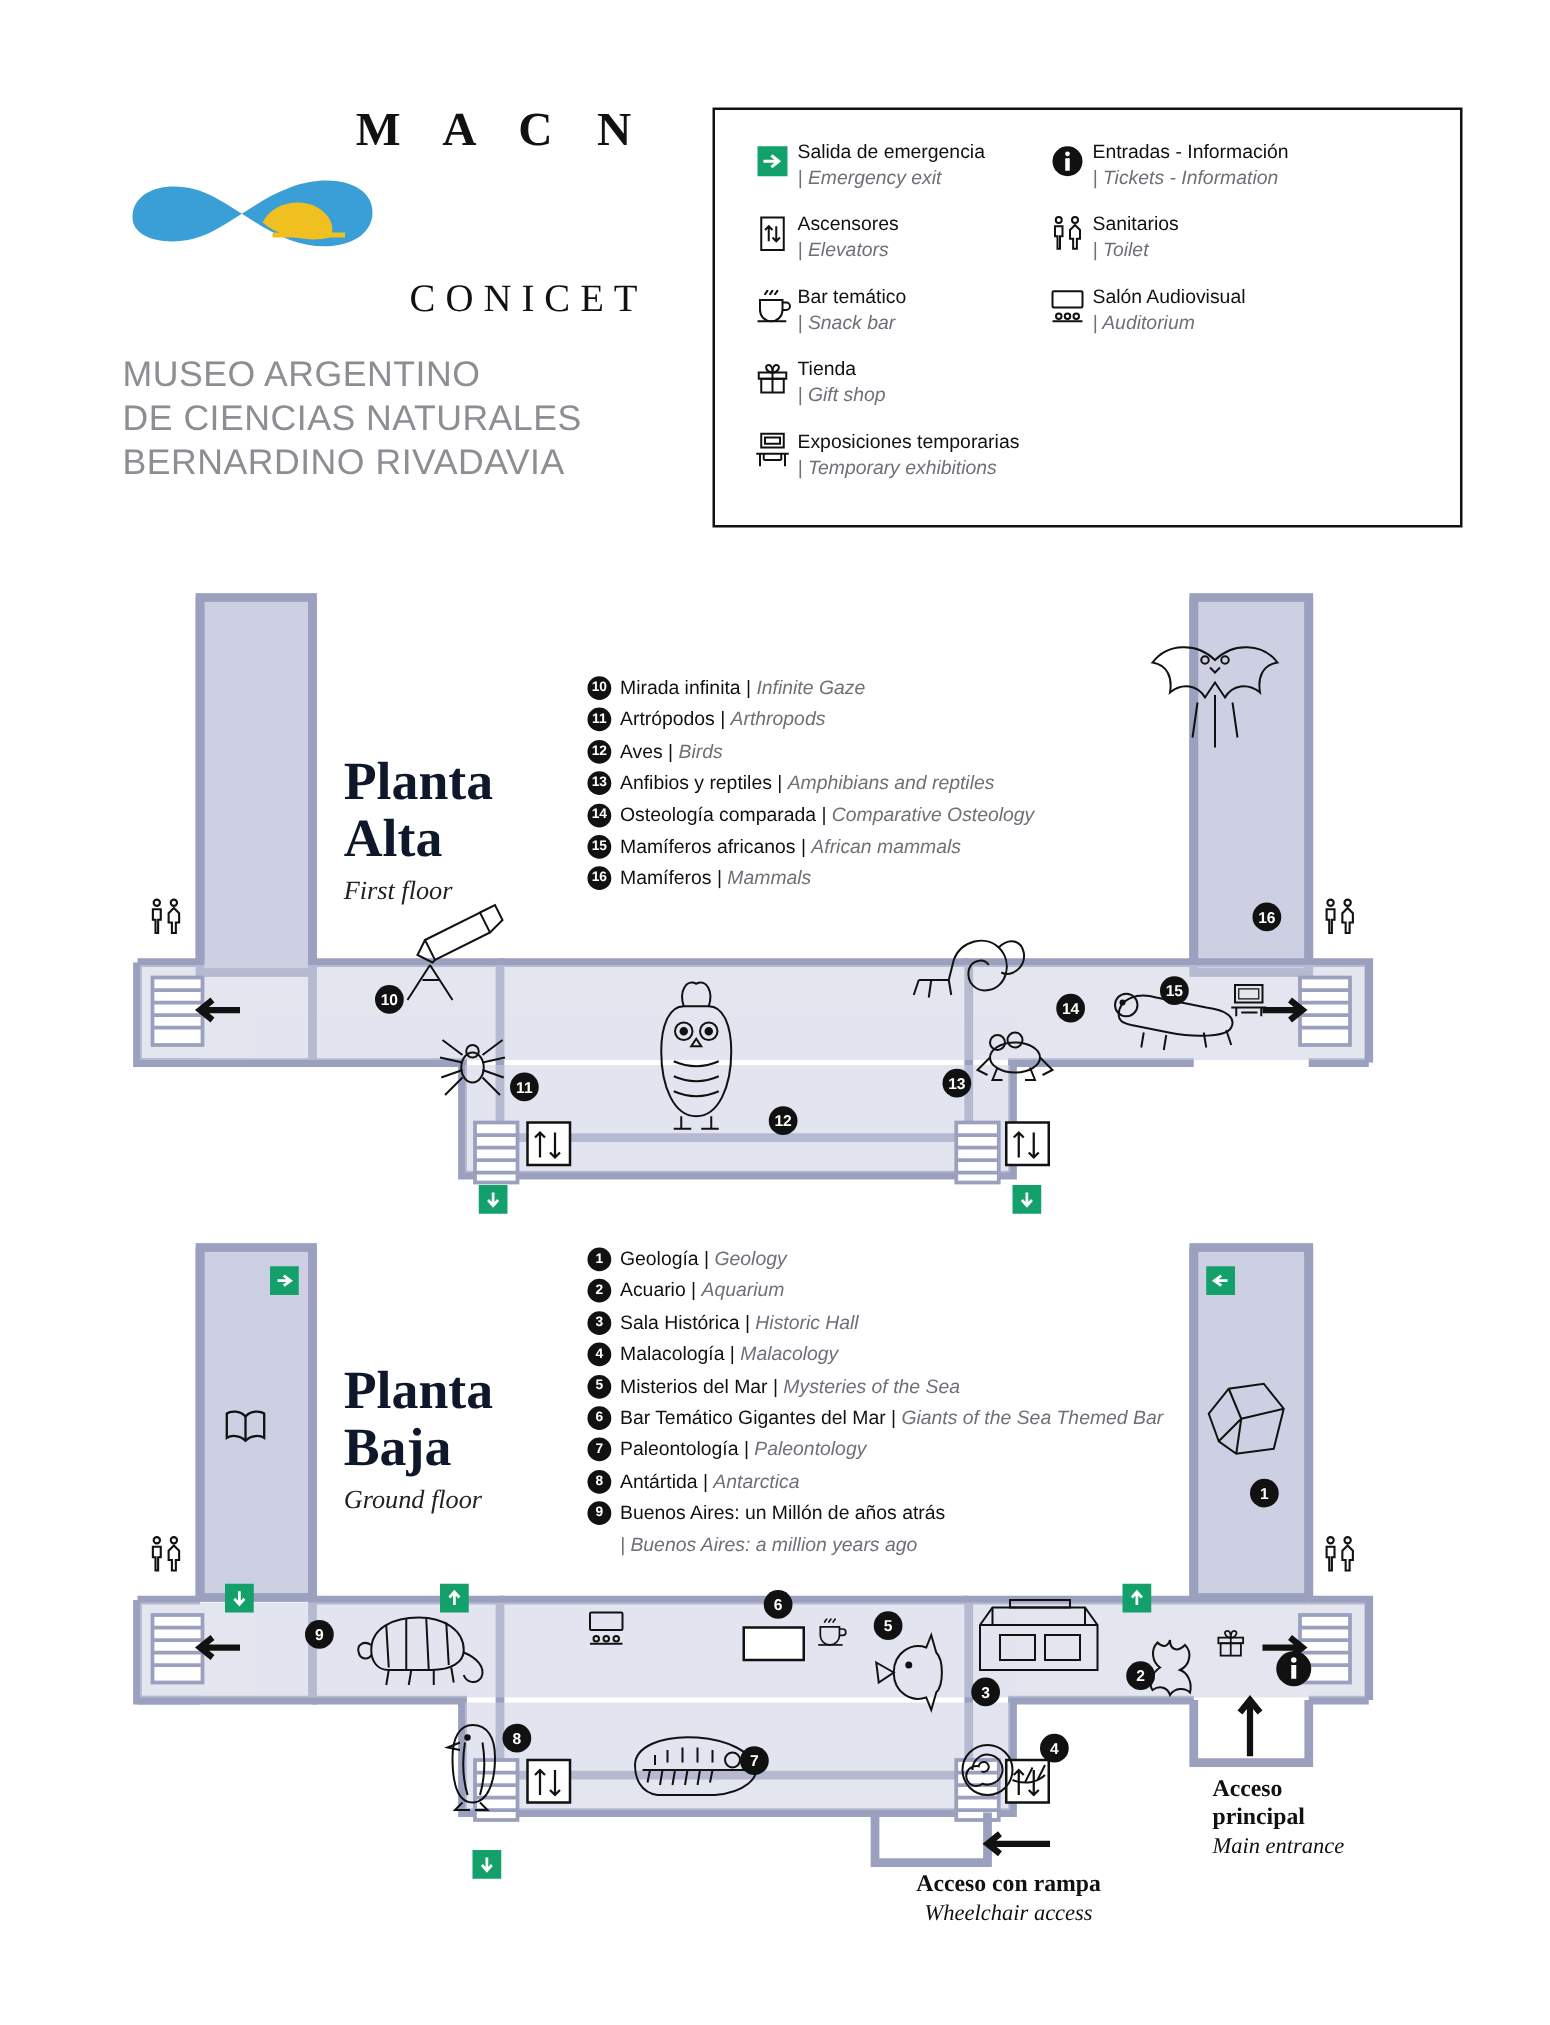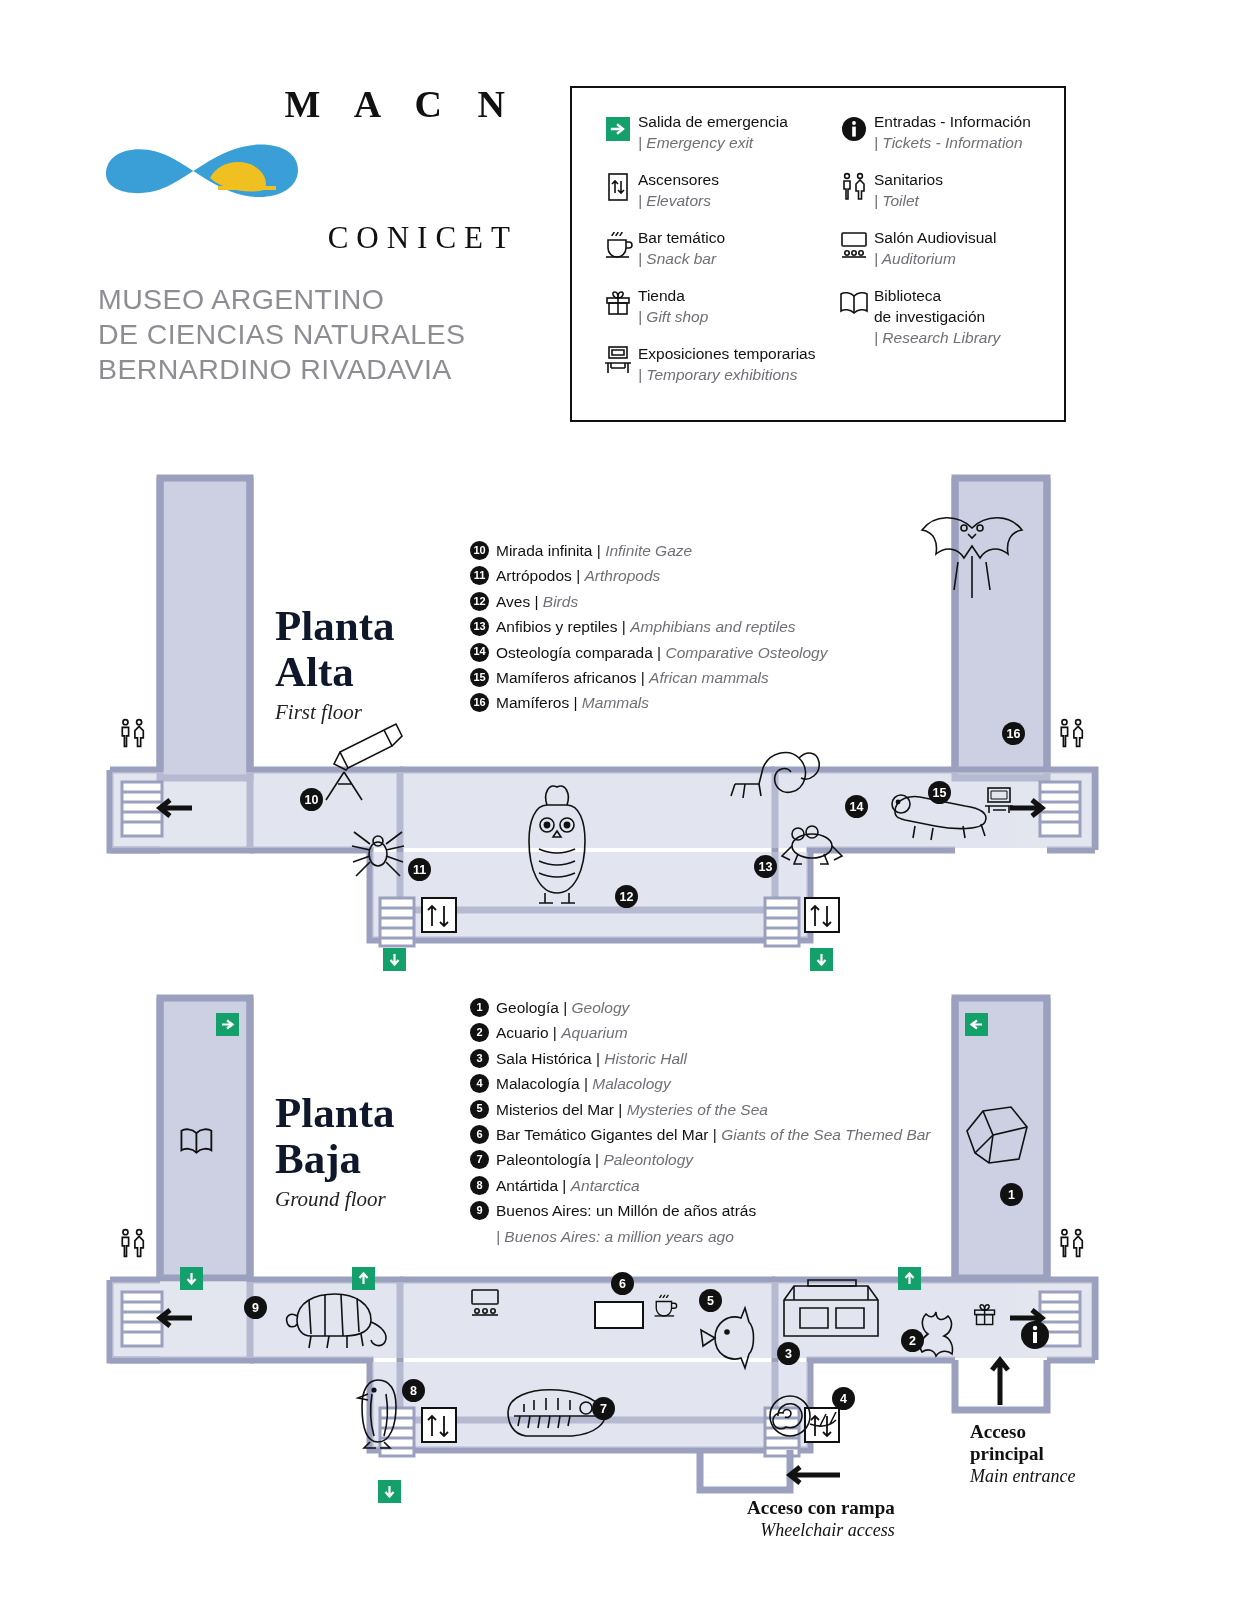--- a/index.html
+++ b/index.html
@@ -43,21 +43,21 @@
     margin-top: 26px;
     font-size: 28.5px;
     line-height: 35px;
     color: #8d8d94;
     letter-spacing: 0.4px;
     font-family: "Liberation Sans", sans-serif;
   }
 
   
   #legend {
-    left: 570px; top: 86px; width: 496px; height: 336px;
+    left: 570px; top: 86px; width: 600px; height: 336px;
     border: 2.5px solid #111;
     background: #fff;
     box-sizing: border-box;
   }
   .legend-col { position: absolute; top: 22px; }
   #legend-col-left { left: 26px; width: 235px; }
   #legend-col-right { left: 262px; width: 240px; }
   .legend-item {
     display: flex;
     align-items: flex-start;
@@ -284,33 +284,20 @@
           <circle class="ico" cx="23" cy="23" r="2.2"></circle>
           <path class="ico" d="M4,27 h24"></path>
         </svg>
       </div>
       <div class="legend-text">
         <span class="es">Salón Audiovisual</span><br>
         <span class="en">| Auditorium</span>
       </div>
     </div>
 
-    <div class="legend-item">
-      <div class="legend-icon">
-        <svg width="32" height="28" viewBox="0 0 32 28">
-          <path class="ico" d="M16,7 C12,3 6,3 3,5 v17 c3,-2 9,-2 13,2 C20,20 26,20 29,22 V5 c-3,-2 -9,-2 -13,2 z"></path>
-          <path class="ico" d="M16,7 V24"></path>
-        </svg>
-      </div>
-      <div class="legend-text">
-        <span class="es">Biblioteca</span><br>
-        <span class="es">de investigación</span><br>
-        <span class="en">| Research Library</span>
-      </div>
-    </div>
   </div>
 </div>
 
 <div class="abs" style="left:275px; top:603px;">
   <div class="floor-title">Planta</div>
   <div class="floor-title">Alta</div>
   <div class="floor-sub">First floor</div>
 </div>
 
 <div class="abs index-list" style="left:470px; top:538px; width:420px;">
@@ -731,16 +718,16 @@
       <path d="M7.5,2 L7.5,12 M3.5,8 L7.5,12.5 L11.5,8" stroke="#fff" stroke-width="2.2" fill="none"></path>
     </svg>
 </div>
 
 <div class="abs entrance-cap" style="left:970px; top:1421px;">
   <div>Acceso</div>
   <div>principal</div>
   <div class="it">Main entrance</div>
 </div>
 
-<div class="abs entrance-cap" style="left:733px; top:1497px; text-align:right;margin-left:14px;">
+<div class="abs entrance-cap" style="left:733px; top:1497px; text-align:center;">
   <div>Acceso con rampa</div>
   <div class="it">Wheelchair access</div>
 </div>
 
 </body></html>

